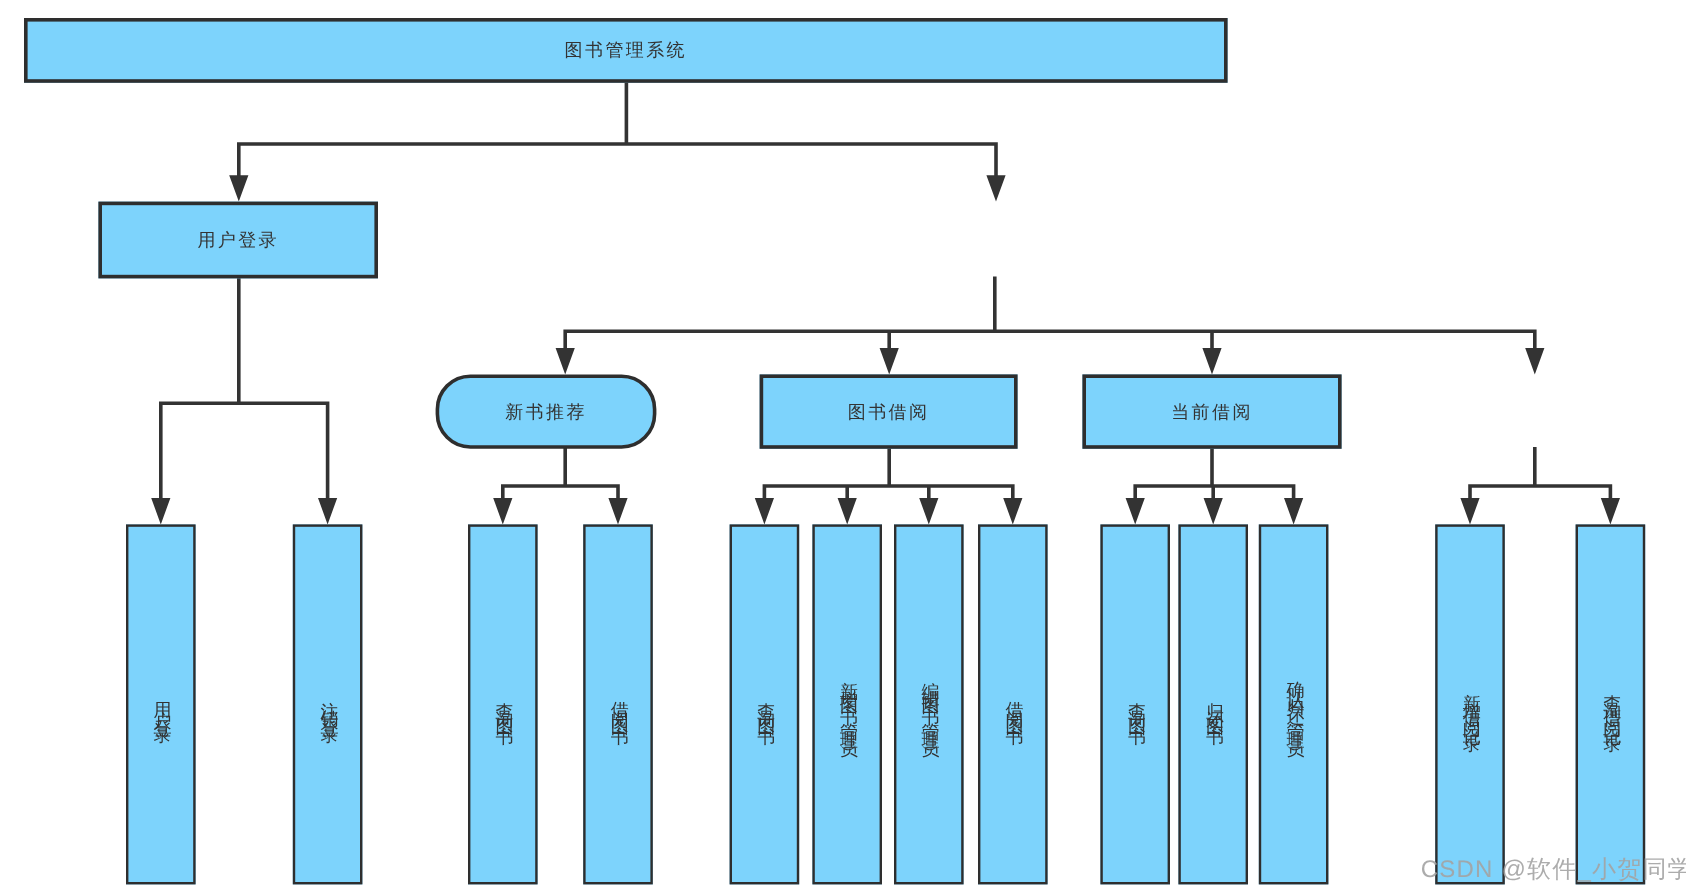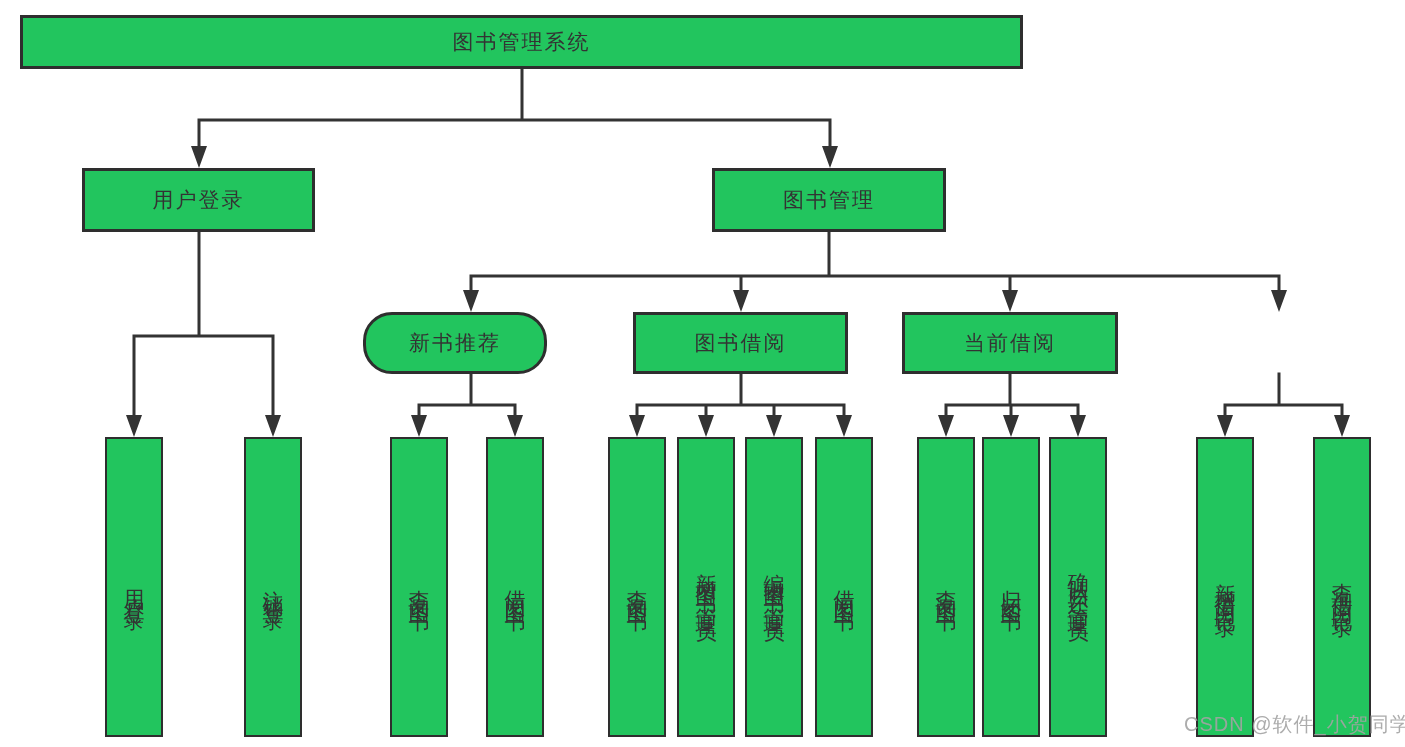--- a/index.html
+++ b/index.html
@@ -13,27 +13,27 @@
     overflow: hidden;
   }
   .connectors {
     position: absolute;
     left: 0; top: 0;
     width: 1405px; height: 747px;
     z-index: 1;
   }
   .node {
     position: absolute;
-    background: #22c55e;
+    background: #7dd3fc;
     border: 3px solid #2e2e2e;
     box-sizing: border-box;
     display: flex;
     align-items: center;
     justify-content: center;
-    font-size: 21px;
+    font-size: 15px;
     letter-spacing: 2px;
     z-index: 2;
     white-space: nowrap;
   }
   .node.leaf {
     border-width: 2.5px;
     writing-mode: vertical-rl;
     text-orientation: mixed;
     letter-spacing: 7px;
     white-space: normal;
@@ -93,21 +93,20 @@
       M629 415 H645 L637 437 Z  M698 415 H714 L706 437 Z
       M766 415 H782 L774 437 Z  M836 415 H852 L844 437 Z
       M938 415 H954 L946 437 Z  M1003 415 H1019 L1011 437 Z
       M1070 415 H1086 L1078 437 Z  M1217 415 H1233 L1225 437 Z
       M1334 415 H1350 L1342 437 Z"></path>
   </svg>
 
   <div class="node n-root">图书管理系统</div>
 
   <div class="node n-user-login">用户登录</div>
-  <div class="node n-book-mgmt">图书管理</div>
 
   <div class="node n-new-book-rec">新书推荐</div>
   <div class="node n-current-borrow">当前借阅</div>
   <div class="node n-book-borrow">图书借阅</div>
 
   <div class="node leaf leaf-1">用户登录</div>
   <div class="node leaf leaf-2">注销登录</div>
   <div class="node leaf leaf-3">查询图书</div>
   <div class="node leaf leaf-4">借阅图书</div>
   <div class="node leaf leaf-5">查询图书</div>

